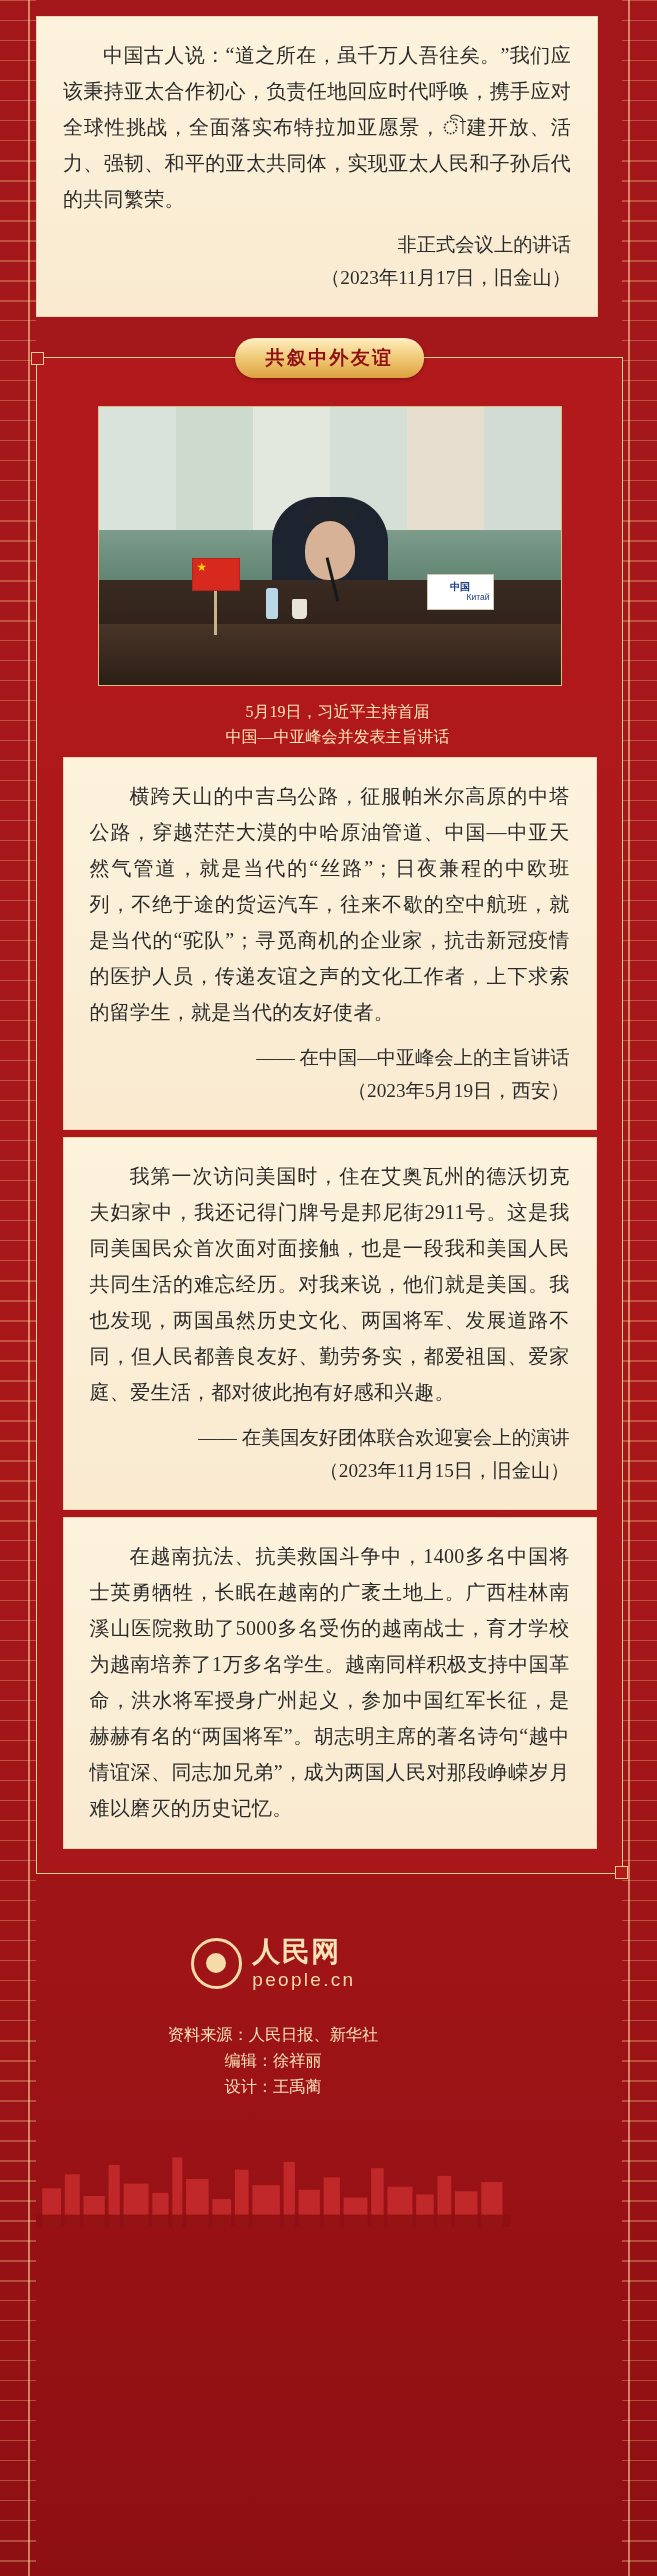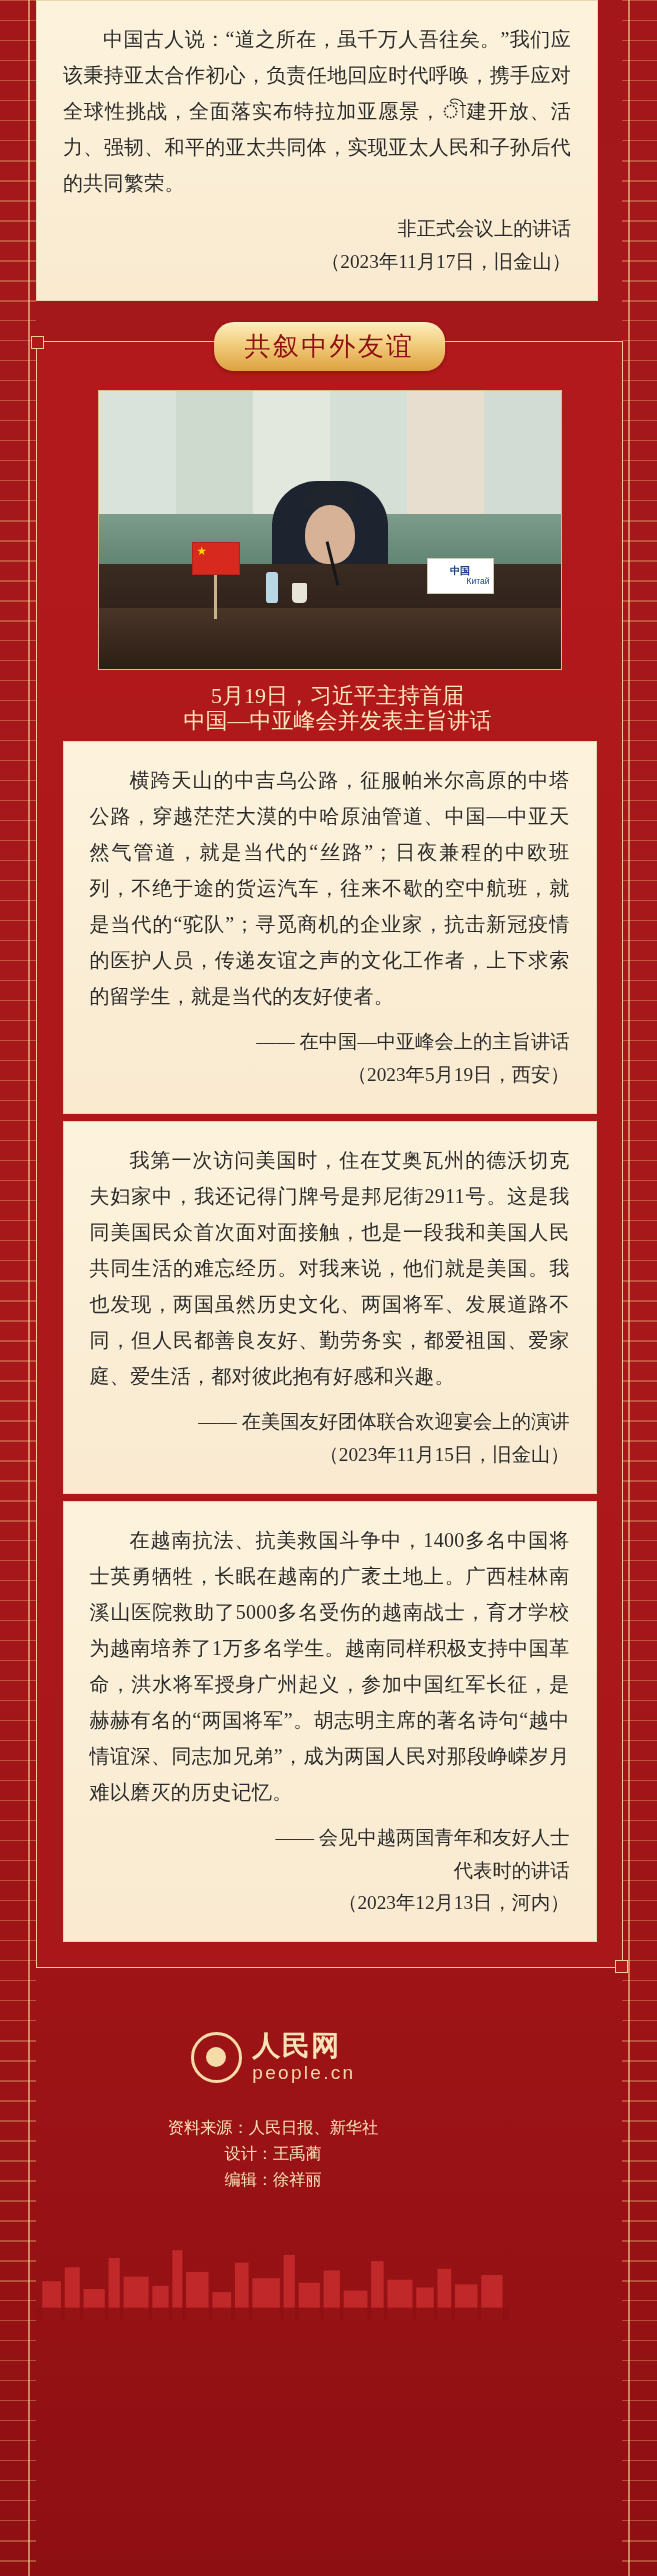--- a/index.html
+++ b/index.html
@@ -38,21 +38,21 @@
     top: 0; bottom: 0;
     width: 1.5px;
     background: rgba(255, 226, 160, 0.55);
   }
   .edge.left .inner-line { right: 6.2px; }
   .edge.right .inner-line { left: 6.2px; }
 
   .content {
     position: relative;
     width: 546px;
-    padding: 0 36px;
+    padding: 16px 36px;
   }
 
   
   .card {
     position: relative;
     margin: 0 auto 34px auto;
     width: 562px;
     background: linear-gradient(180deg, #fdf3dd 0%, #f9ead0 100%);
     border: 0.8px solid #e8d6ae;
     padding: 20px 26px 21.7px 26px;
@@ -96,22 +96,22 @@
   .section:after { right: -6.2px; bottom: -6.2px; }
 
   .sec-title {
     position: absolute;
     top: -20px;
     left: 50%;
     transform: translateX(-50%);
     background: linear-gradient(180deg, #ffe7b0 0%, #e8b košík 0%, #e3a94f 100%);
     background: linear-gradient(180deg, #ffeec0 0%, #f0c977 50%, #dda13f 100%);
     color: #8f1012;
-    font-size: 26px;
-    font-weight: normal;
+    font-size: 19px;
+    font-weight: bold;
     letter-spacing: 2.3px;
     padding: 7px 31px;
     border-radius: 20px;
     white-space: nowrap;
     box-shadow: 0 1.5px 3.9px rgba(0,0,0,0.25);
   }
 
   .photo-wrap {
     width: 464px;
     margin: 6.2px auto 0 auto;
@@ -222,21 +222,21 @@
     left: 167px; bottom: 24%;
     width: 12.4px; height: 31px;
     background: #b9d8e6;
     border-radius: 3.1px;
   }
   .caption {
     margin: 12.4px auto 0 auto;
     width: 480px;
     text-align: center;
     color: #ffe6b8;
-    font-size: 22px;
+    font-size: 16px;
     line-height: 25.5px;
   }
 
   
   .section .card {
     width: 534px;
     margin: 7px auto 0 auto;
   }
   .section .card.last { margin-bottom: 4.6px; }
 
@@ -367,40 +367,35 @@
       <div class="card">
         <p>我第一次访问美国时，住在艾奥瓦州的德沃切克夫妇家中，我还记得门牌号是邦尼街2911号。这是我同美国民众首次面对面接触，也是一段我和美国人民共同生活的难忘经历。对我来说，他们就是美国。我也发现，两国虽然历史文化、两国将军、发展道路不同，但人民都善良友好、勤劳务实，都爱祖国、爱家庭、爱生活，都对彼此抱有好感和兴趣。</p>
         <div class="src">
           <div>—— 在美国友好团体联合欢迎宴会上的演讲</div>
           <div>（2023年11月15日，旧金山）</div>
         </div>
       </div>
 
       <div class="card last">
         <p>在越南抗法、抗美救国斗争中，1400多名中国将士英勇牺牲，长眠在越南的广袤土地上。广西桂林南溪山医院救助了5000多名受伤的越南战士，育才学校为越南培养了1万多名学生。越南同样积极支持中国革命，洪水将军授身广州起义，参加中国红军长征，是赫赫有名的“两国将军”。胡志明主席的著名诗句“越中情谊深、同志加兄弟”，成为两国人民对那段峥嵘岁月难以磨灭的历史记忆。</p>
-        <div class="src">
-          <div>—— 会见中越两国青年和友好人士</div>
-          <div>代表时的讲话</div>
-          <div>（2023年12月13日，河内）</div>
-        </div>
       </div>
     </div>
 
     <div class="footer">
       <div class="logo">
         <div class="logo-mark"></div>
         <div class="logo-text">
           <div class="logo-cn">人民网</div>
           <div class="logo-en">people.cn</div>
         </div>
       </div>
       <div class="credits">
         <div>资料来源：人民日报、新华社</div>
+        <div>编辑：徐祥丽</div>
         <div>设计：王禹蔺</div>
-        <div>编辑：徐祥丽</div>
       </div>
     </div>
 
     <div class="skyline">
       <svg viewBox="0 0 758 120" preserveAspectRatio="none">
         <g fill="#c0282a">
           <rect x="10" y="70" width="30" height="50"></rect>
           <rect x="46" y="52" width="24" height="68"></rect>
           <rect x="76" y="80" width="34" height="40"></rect>
           <rect x="116" y="40" width="18" height="80"></rect>

